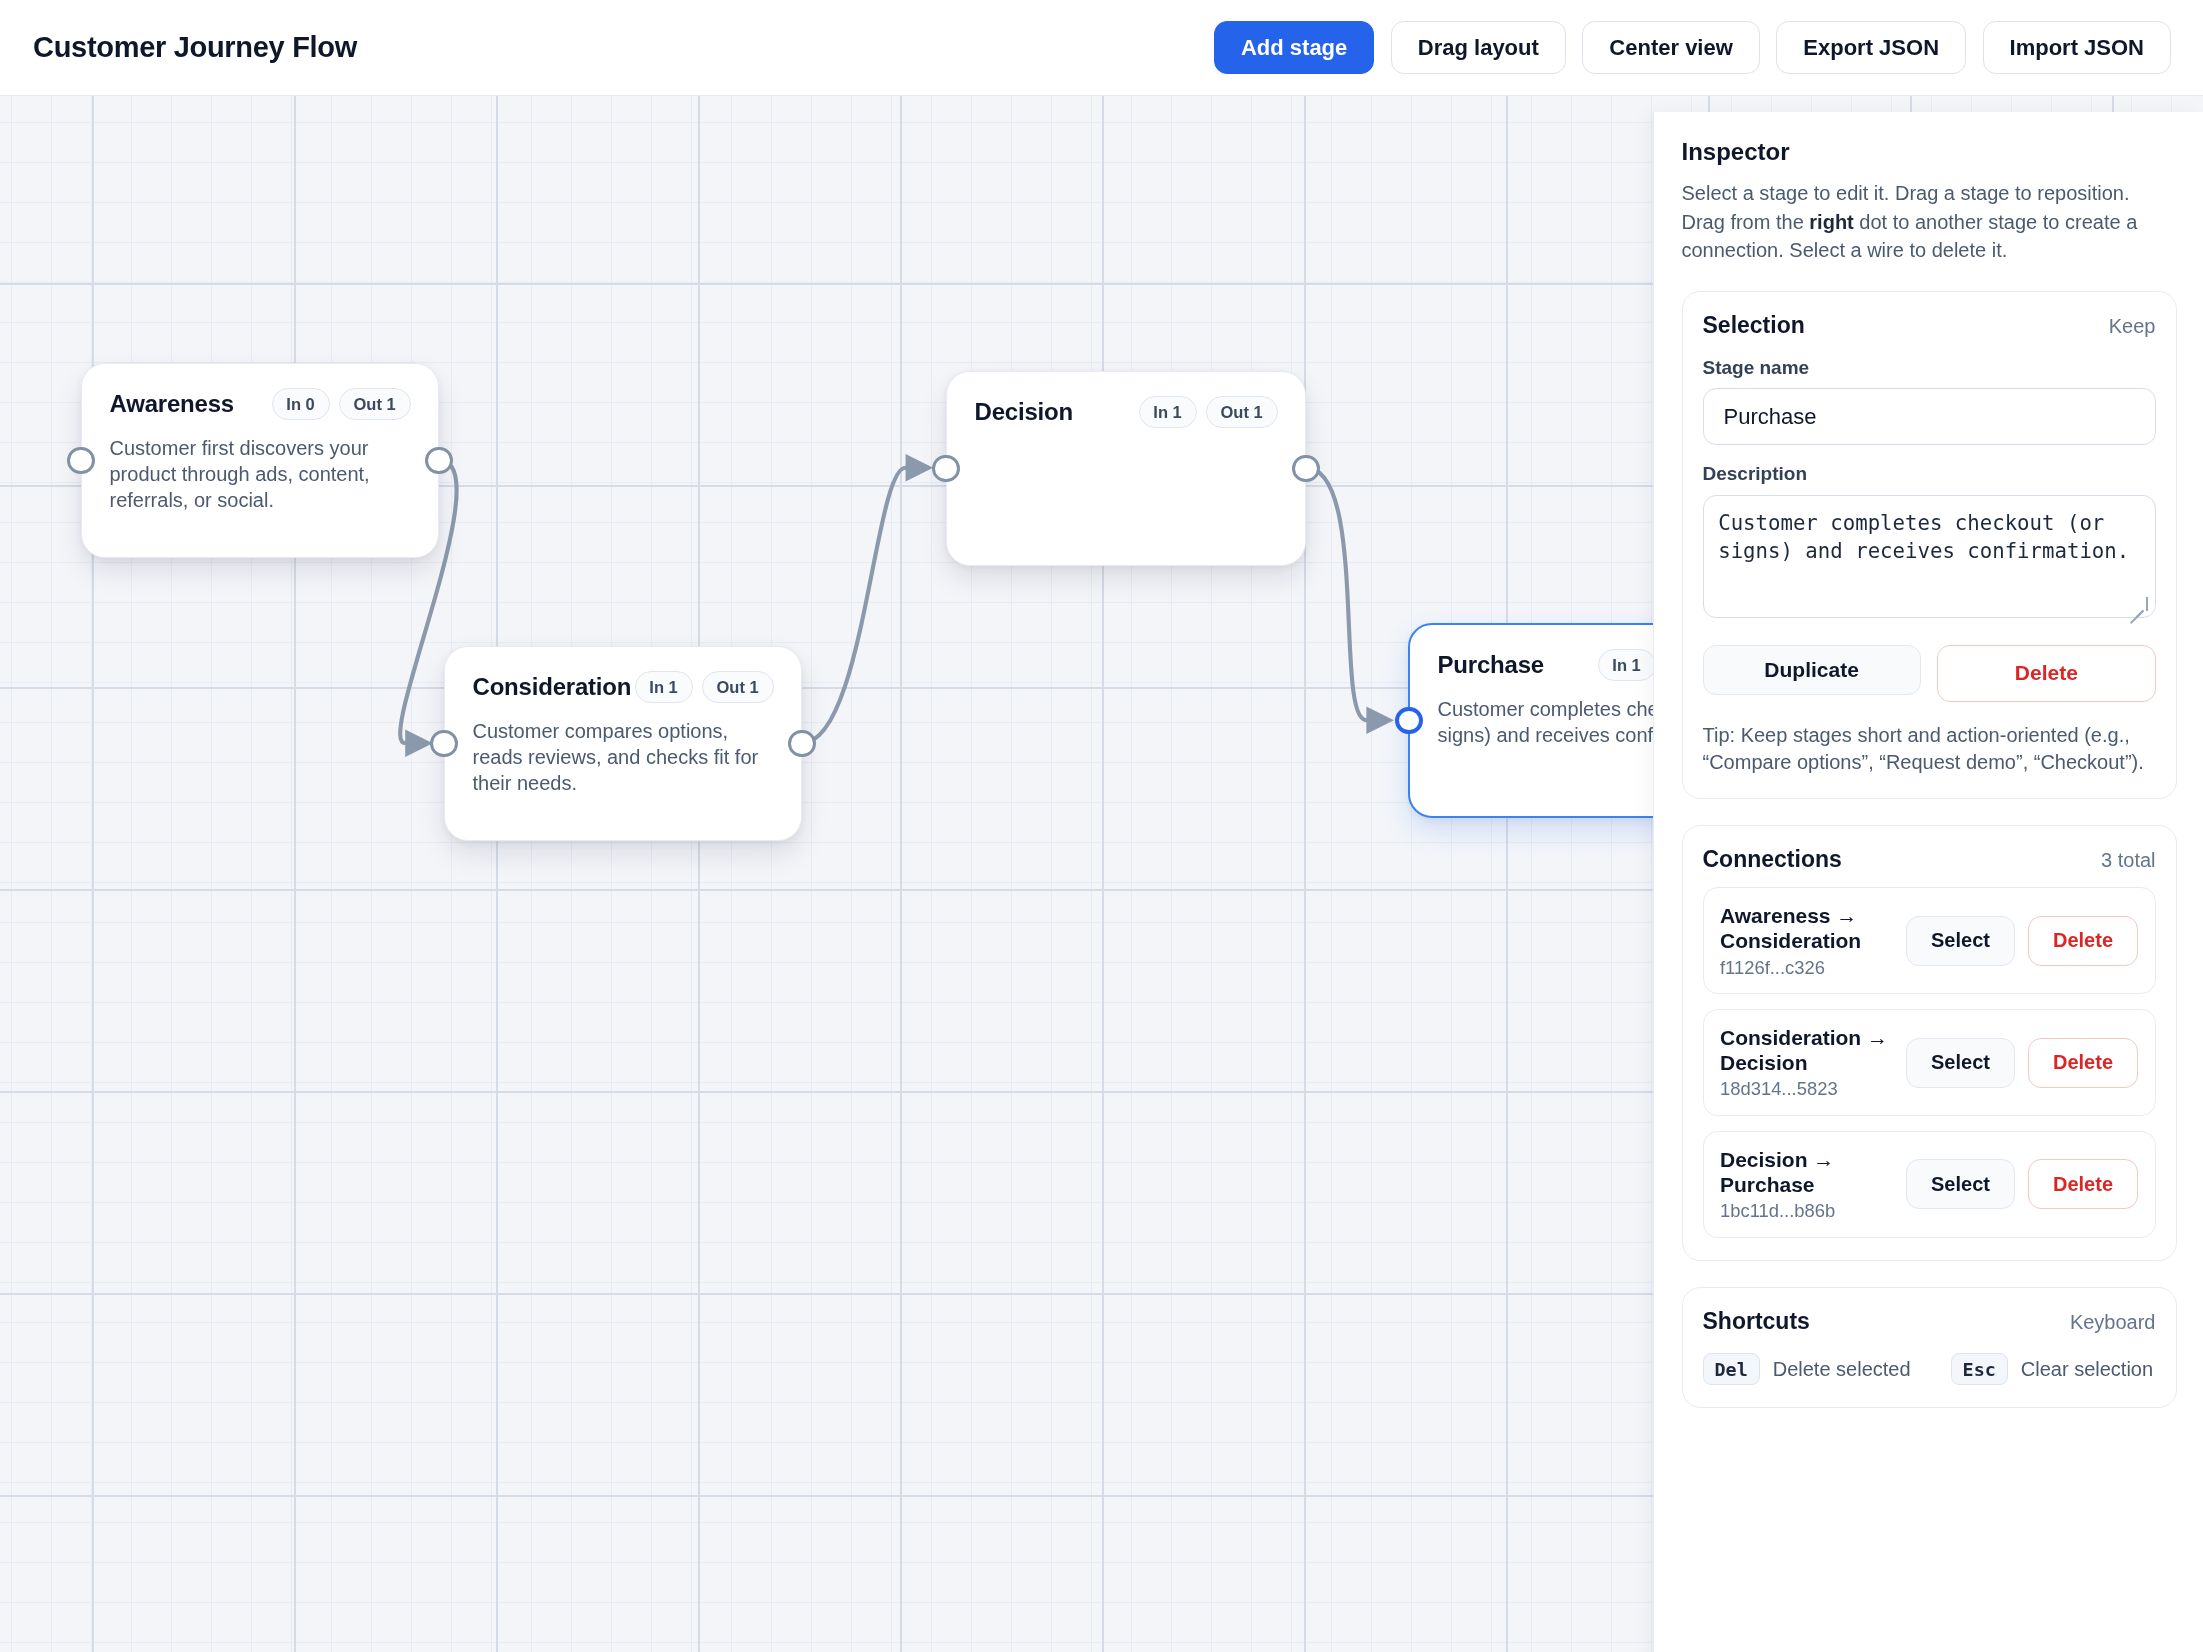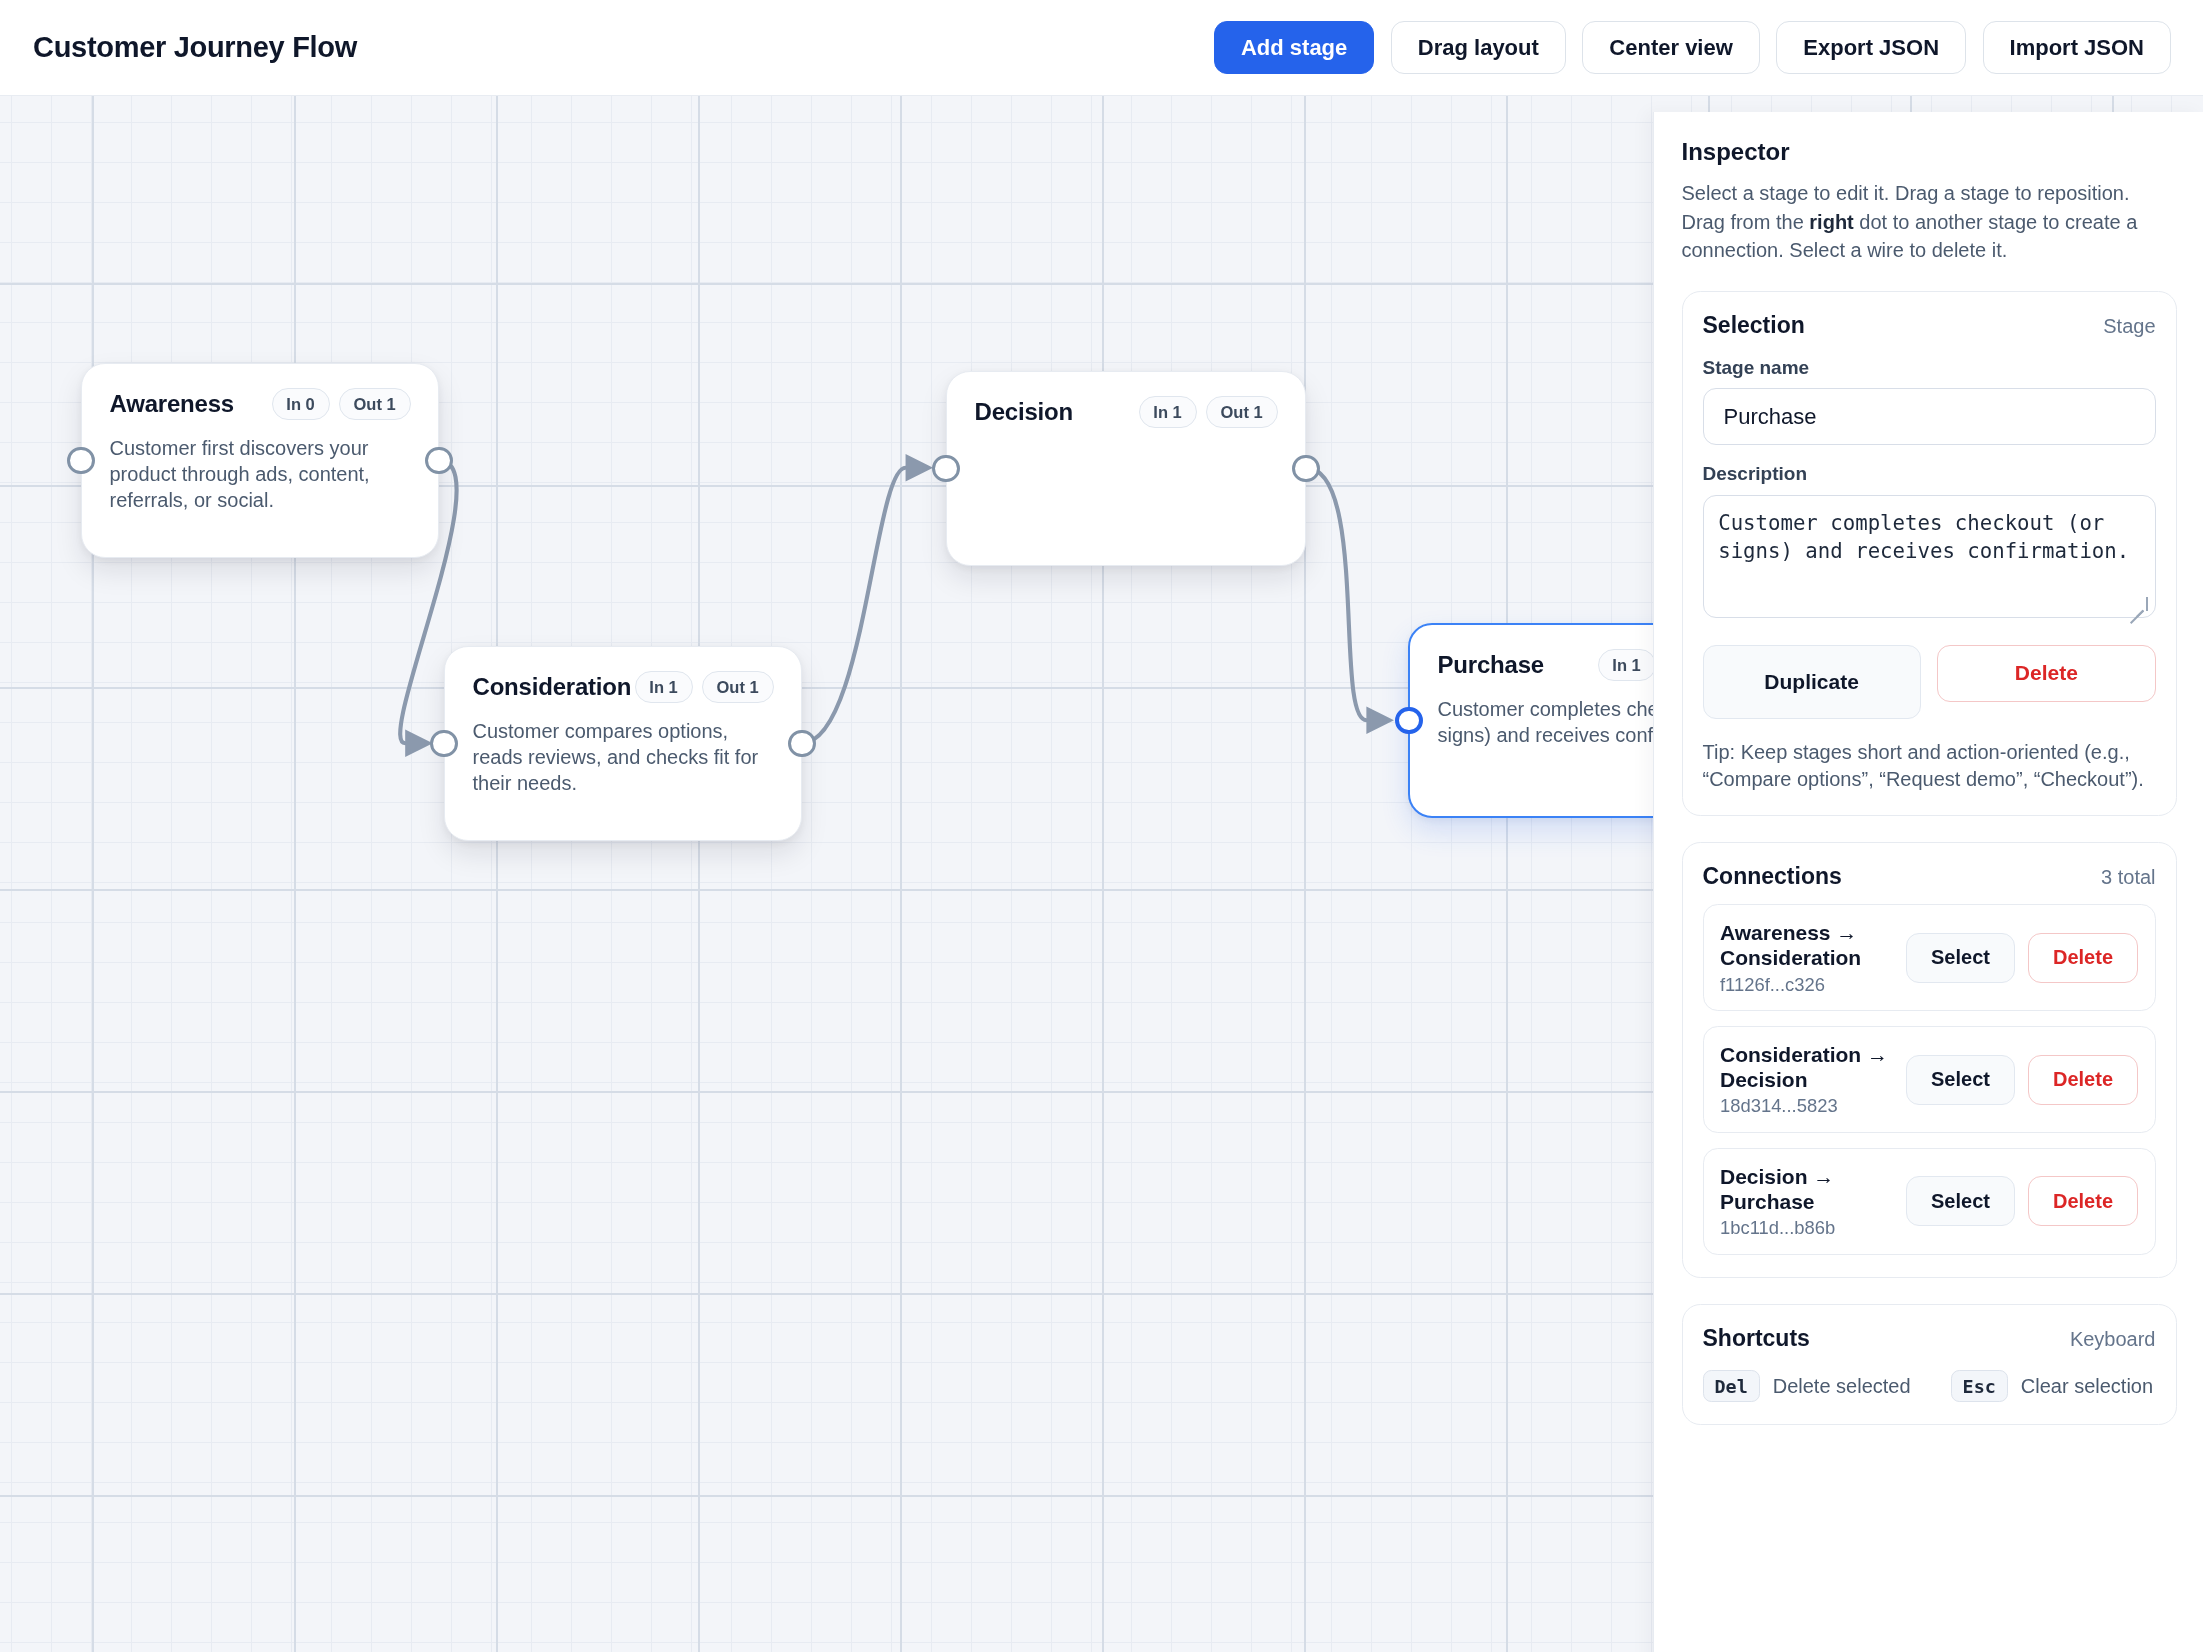--- a/index.html
+++ b/index.html
@@ -106,21 +106,21 @@
     content: ""; position: absolute; right: 1.8px; bottom: 0; width: 18.4px; height: 0;
     border-top: 2.3px solid #9aa7b8; transform: rotate(-45deg); transform-origin: right bottom;
   }
   .resize-handle::after {
     content: ""; position: absolute; right: 1.8px; bottom: 0; width: 9.2px; height: 0;
     border-top: 2.3px solid #9aa7b8; transform: rotate(-45deg); transform-origin: right bottom;
   }
 
   .btn-row { display: flex; gap: 16.5px; margin-top: 24px; }
   .btn-soft {
-    flex: 1; height: 74px; border-radius: 13px; background: #f8fafc; border: 1.8px solid #e2e8f0;
+    flex: 1; height: 50px; border-radius: 13px; background: #f8fafc; border: 1.8px solid #e2e8f0;
     font-size: 21px; font-weight: 700; color: #0f172a; font-family: "Liberation Sans", sans-serif; cursor: pointer;
   }
   .btn-danger {
     flex: 1; height: 57px; border-radius: 13px; background: #ffffff; border: 1.8px solid #f4c7c7;
     font-size: 21px; font-weight: 700; color: #dc2626; font-family: "Liberation Sans", sans-serif; cursor: pointer;
   }
   .tip { margin-top: 20px; font-size: 20px; line-height: 27px; color: #4b5a6e; white-space: pre-line; }
 
   .conn-row {
     display: flex; align-items: center; margin-top: 14.7px;
@@ -225,21 +225,21 @@
 
 <aside class="panel">
   <div class="panel-title">Inspector</div>
   <p class="panel-help"><span>Select a stage to edit it. Drag a stage to reposition.
 Drag from the </span><strong>right</strong><span> dot to another stage to create a
 connection. Select a wire to delete it.</span></p>
 
   <section class="card">
     <div class="card-head">
       <div class="card-title">Selection</div>
-      <span class="muted">Stage</span>
+      <span class="muted">Keep</span>
     </div>
     <label class="field-label">Stage name</label>
     <input class="text-input" type="text" value="Purchase" style="">
     <label class="field-label">Description</label>
     <div class="textarea-wrap">
       <textarea class="desc-textarea" style="">Customer completes checkout (or signs) and receives confirmation.</textarea>
       <span class="resize-handle"></span>
     </div>
     <div class="btn-row">
       <button class="btn-soft">Duplicate</button>

